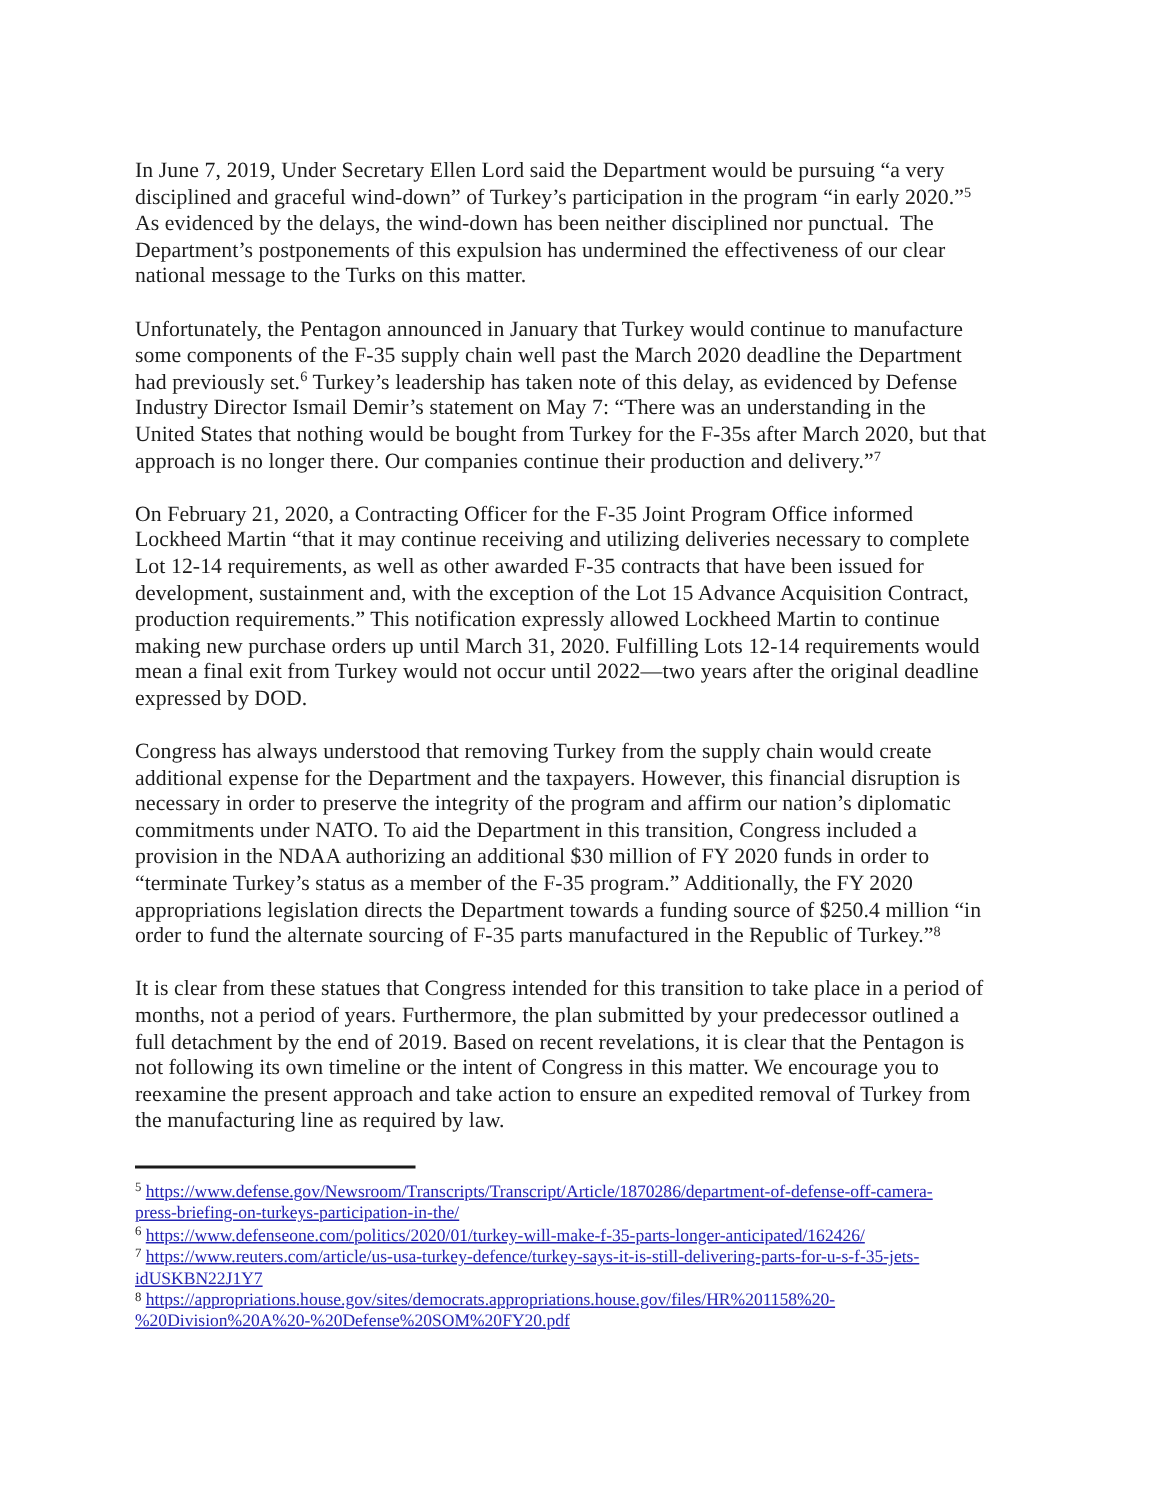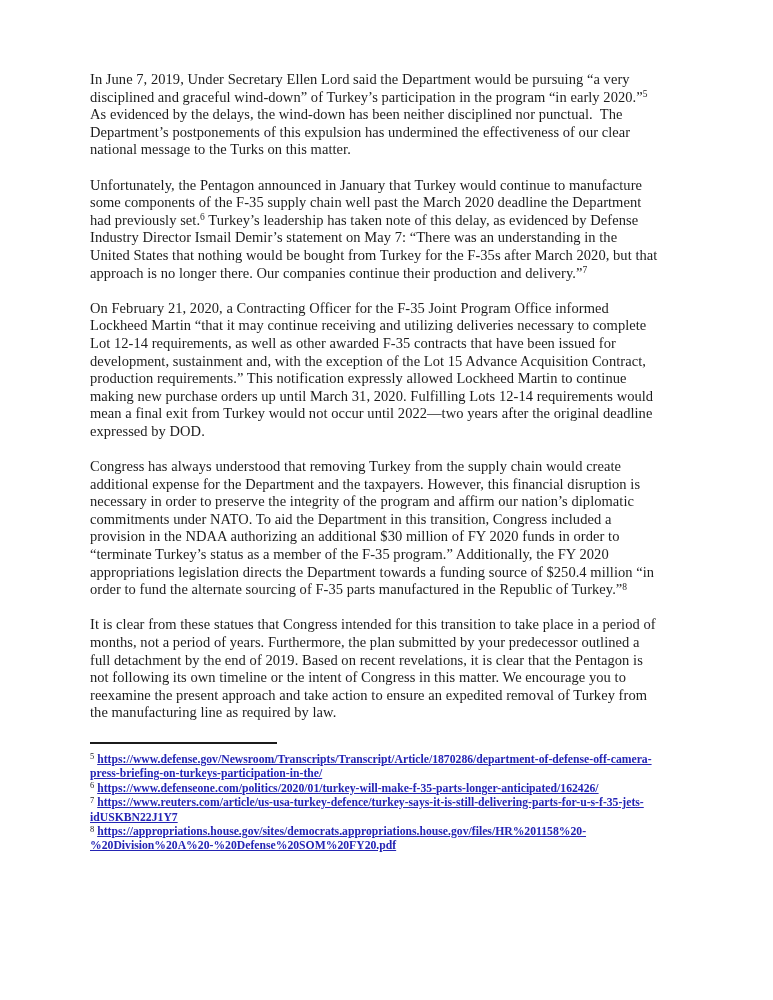--- a/index.html
+++ b/index.html
@@ -11,21 +11,21 @@
     position: relative;
     font-family: "Liberation Serif", "DejaVu Serif", serif;
     overflow: hidden;
   }
   .page {
     position: absolute;
     left: 0; top: 0;
     width: 691px;
     height: 1000px;
     background: #ffffff;
-    padding: 71px 0 0 90px;
+    padding: 106px 0 0 90px;
   }
   .para {
     font-size: 14.5px;
     line-height: 17.6px;
     color: var(--text-color, #1c1c1c);
     white-space: pre;
     margin: 0 0 17.6px 0;
     letter-spacing: 0.05px;
   }
   .ref {
@@ -52,21 +52,20 @@
     font-size: 8.5px;
     position: relative;
     top: -3.5px;
     vertical-align: baseline;
     line-height: 0;
   }
   .fn-link {
     color: var(--link-color, #2323b3);
     text-decoration: underline;
     cursor: pointer;
-    font-weight: bold;
   }
 </style>
 </head>
 <body>
 
 <div class="page">
   <div class="body-text">
       <p class="para">In June 7, 2019, Under Secretary Ellen Lord said the Department would be pursuing “a very
 disciplined and graceful wind-down” of Turkey’s participation in the program “in early 2020.”<sup class="ref">5</sup>
 As evidenced by the delays, the wind-down has been neither disciplined nor punctual.  The

